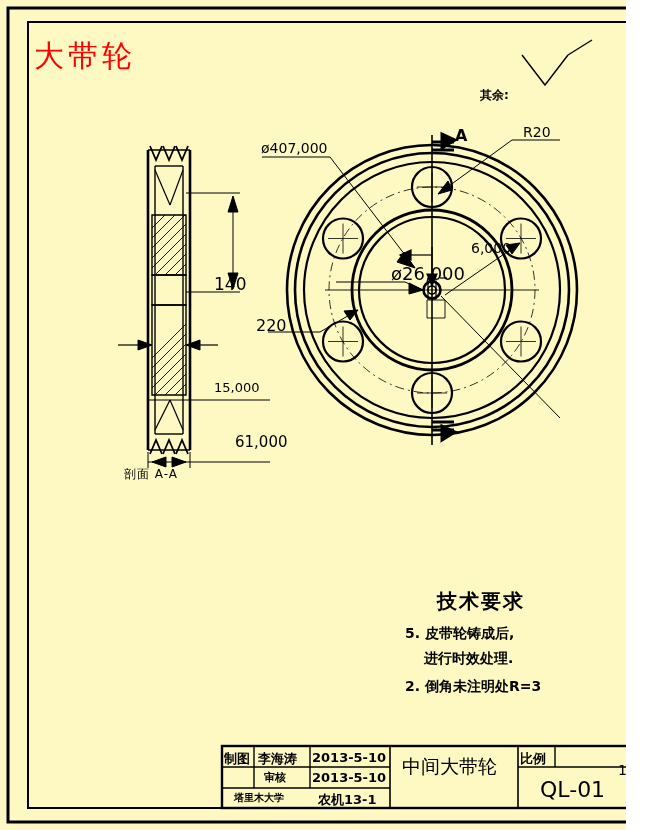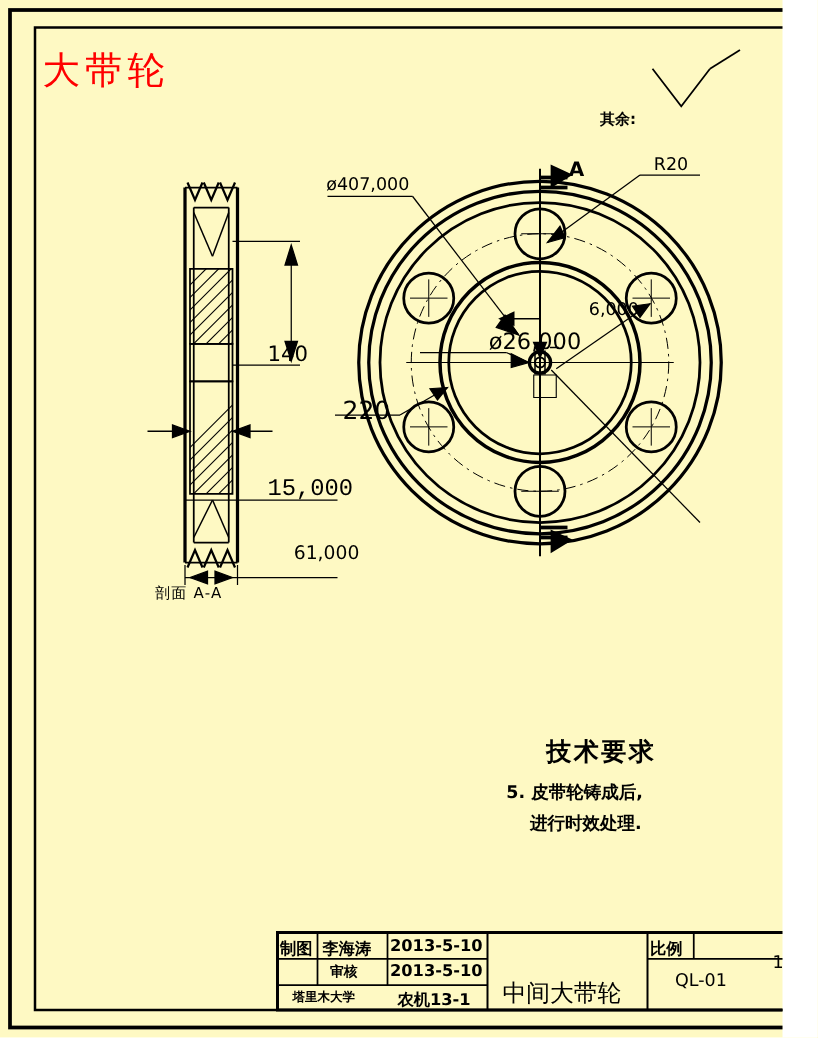--- a/index.html
+++ b/index.html
@@ -246,54 +246,55 @@
   </svg>
 
   <div class="ttl" style="position:absolute;left:34px;top:36px;color:#ff0000;font-size:30px;letter-spacing:4px;">大带轮</div>
 
   <div style="position:absolute;left:480px;top:52px;font-size:12px;font-weight:bold;margin-top:35px;">其余:</div>
 
   <div style="position:absolute;left:261px;top:140px;font-size:14px;">ø407,000</div>
 
   <div style="position:absolute;left:523px;top:124px;font-size:14px;">R20</div>
 
-  <div style="position:absolute;left:274px;top:316px;font-size:20px;">220</div>
+  <div style="position:absolute;left:256px;top:316px;font-size:16px;">220</div>
 
   <div style="position:absolute;left:349px;top:263px;font-size:18px;margin-left:42px;">ø26,000</div>
 
   <div style="position:absolute;left:471px;top:240px;font-size:14px;">6,000</div>
 
   <div style="position:absolute;left:455px;top:126px;font-size:16px;font-weight:bold;">A</div>
 
   <div style="position:absolute;left:214px;top:234px;font-size:17px;margin-top:40px;">140</div>
 
-  <div style="position:absolute;left:214px;top:380px;font-size:19px;font-family:Liberation Mono, monospace;">15,000</div>
+  <div style="position:absolute;left:214px;top:380px;font-size:13px;">15,000</div>
 
   <div style="position:absolute;left:214px;top:433px;font-size:15px;margin-left:21px;">61,000</div>
 
   <div style="position:absolute;left:124px;top:466px;font-size:12px;letter-spacing:1px;">剖面 A-A</div>
 
   <div style="position:absolute;left:437px;top:588px;font-size:20px;font-weight:bold;letter-spacing:2px;">技术要求</div>
 
   <div style="position:absolute;left:405px;top:625px;font-size:14px;font-weight:bold;">5. 皮带轮铸成后,</div>
 
   <div style="position:absolute;left:424px;top:650px;font-size:14px;font-weight:bold;">进行时效处理.</div>
 
+  <div style="position:absolute;left:405px;top:678px;font-size:14px;font-weight:bold;">2.  倒角未注明处R=3</div>
 
   <div style="position:absolute;left:224px;top:750px;font-size:13px;font-weight:bold;">制图</div>
   <div style="position:absolute;left:258px;top:750px;font-size:13px;font-weight:bold;">李海涛</div>
   <div style="position:absolute;left:312px;top:750px;font-size:13px;font-weight:bold;">2013-5-10</div>
 
   <div style="position:absolute;left:236px;top:770px;font-size:11px;font-weight:bold;padding-left:28px;">审核</div>
   <div style="position:absolute;left:258px;top:770px;font-size:13px;font-weight:bold;"></div>
   <div style="position:absolute;left:312px;top:770px;font-size:13px;font-weight:bold;">2013-5-10</div>
 
   <div style="position:absolute;left:234px;top:791px;font-size:10px;font-weight:bold;">塔里木大学</div>
   <div style="position:absolute;left:318px;top:791px;font-size:13px;font-weight:bold;">农机13-1</div>
 
-  <div style="position:absolute;left:402px;top:754px;font-size:19px;margin-top:28px;">中间大带轮</div>
+  <div style="position:absolute;left:402px;top:754px;font-size:19px;">中间大带轮</div>
 
   <div style="position:absolute;left:520px;top:750px;font-size:13px;font-weight:bold;">比例</div>
   <div style="position:absolute;left:578px;top:762px;font-size:14px;margin-left:40px;">1:1</div>
 
-  <div style="position:absolute;left:540px;top:777px;font-size:14px;">QL-01</div>
+  <div style="position:absolute;left:540px;top:777px;font-size:22px;">QL-01</div>
 
 </div>
 
 </body></html>

